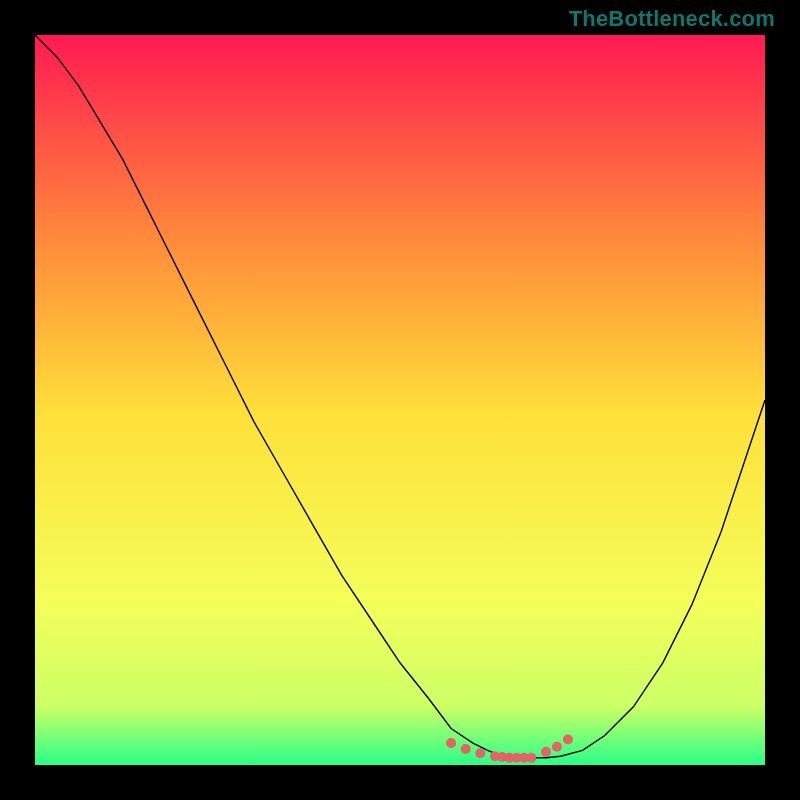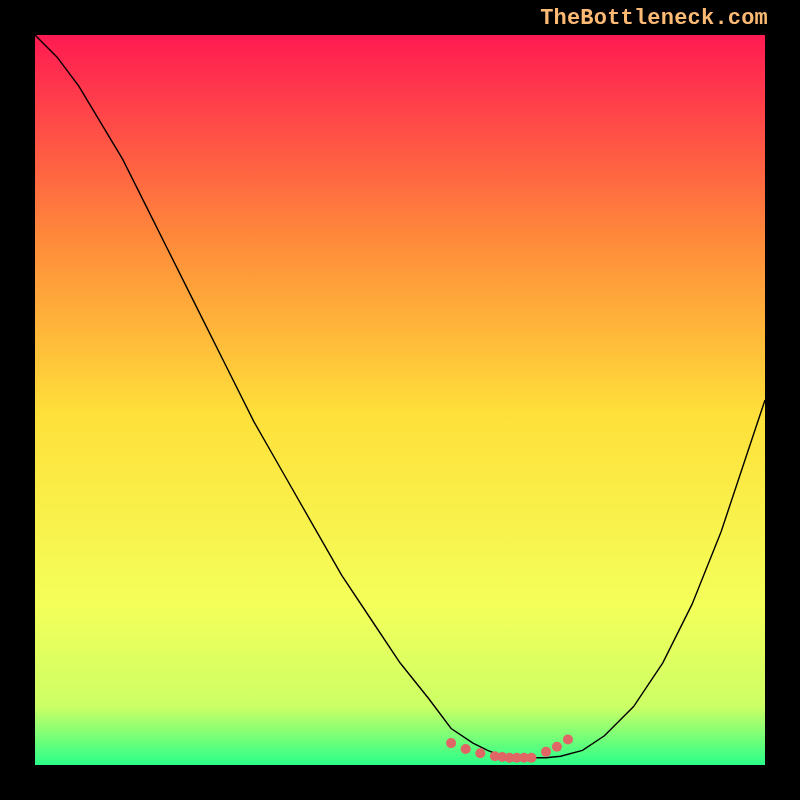--- a/index.html
+++ b/index.html
@@ -14,25 +14,25 @@
     position: absolute;
     left: 35px;
     top: 35px;
     width: 730px;
     height: 730px;
     overflow: hidden;
   }
   .watermark {
     position: absolute;
     top: 6px;
-    right: 32px;
-    font-family: Liberation Mono, monospace;
+    right: 25px;
+    font-family: Liberation Sans, sans-serif;
     font-size: 22px;
     font-weight: 600;
-    color: #fdba74;
+    color: #0f766e;
     letter-spacing: 0.2px;
   }
   svg { display: block; }
 </style>
 </head>
 <body>
 
 <div class="frame">
   <div class="watermark">TheBottleneck.com</div>
   <div class="plot-area">

